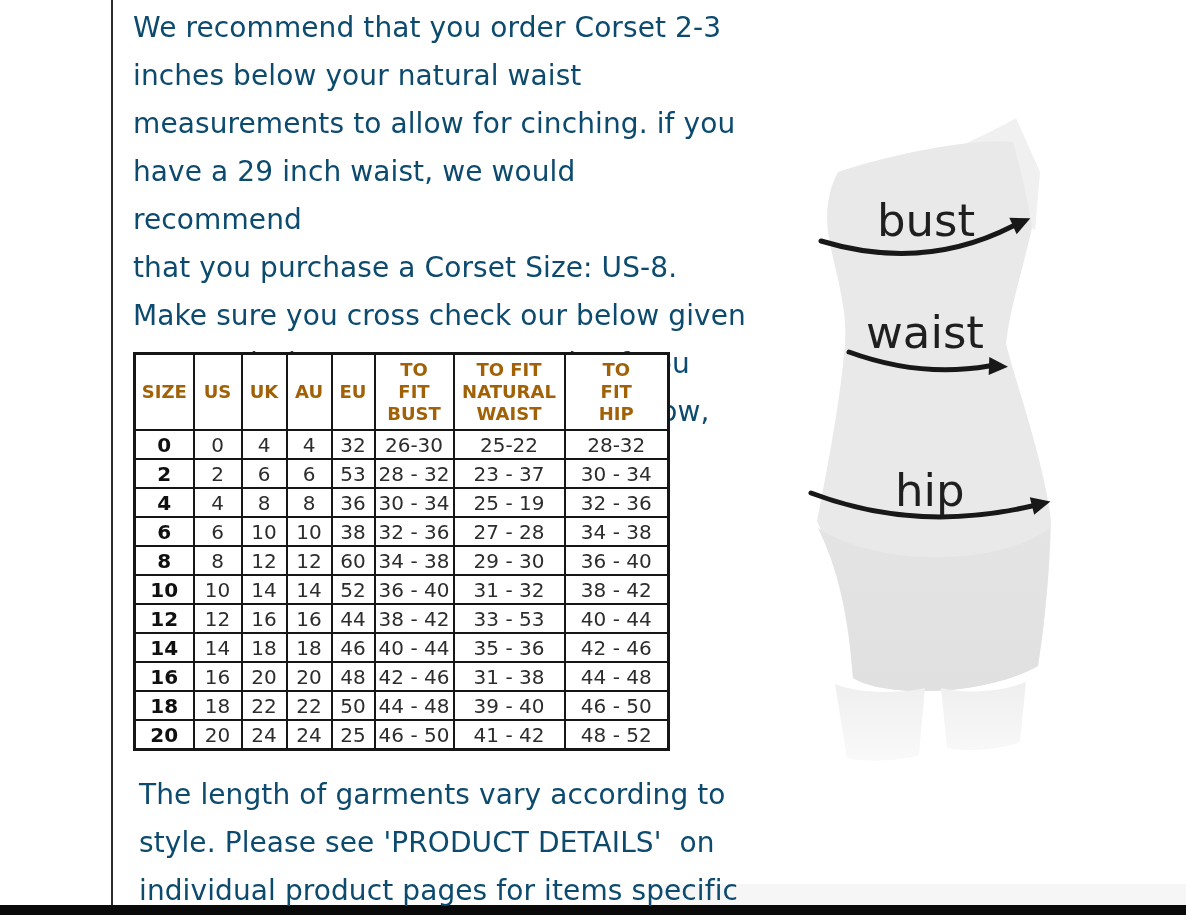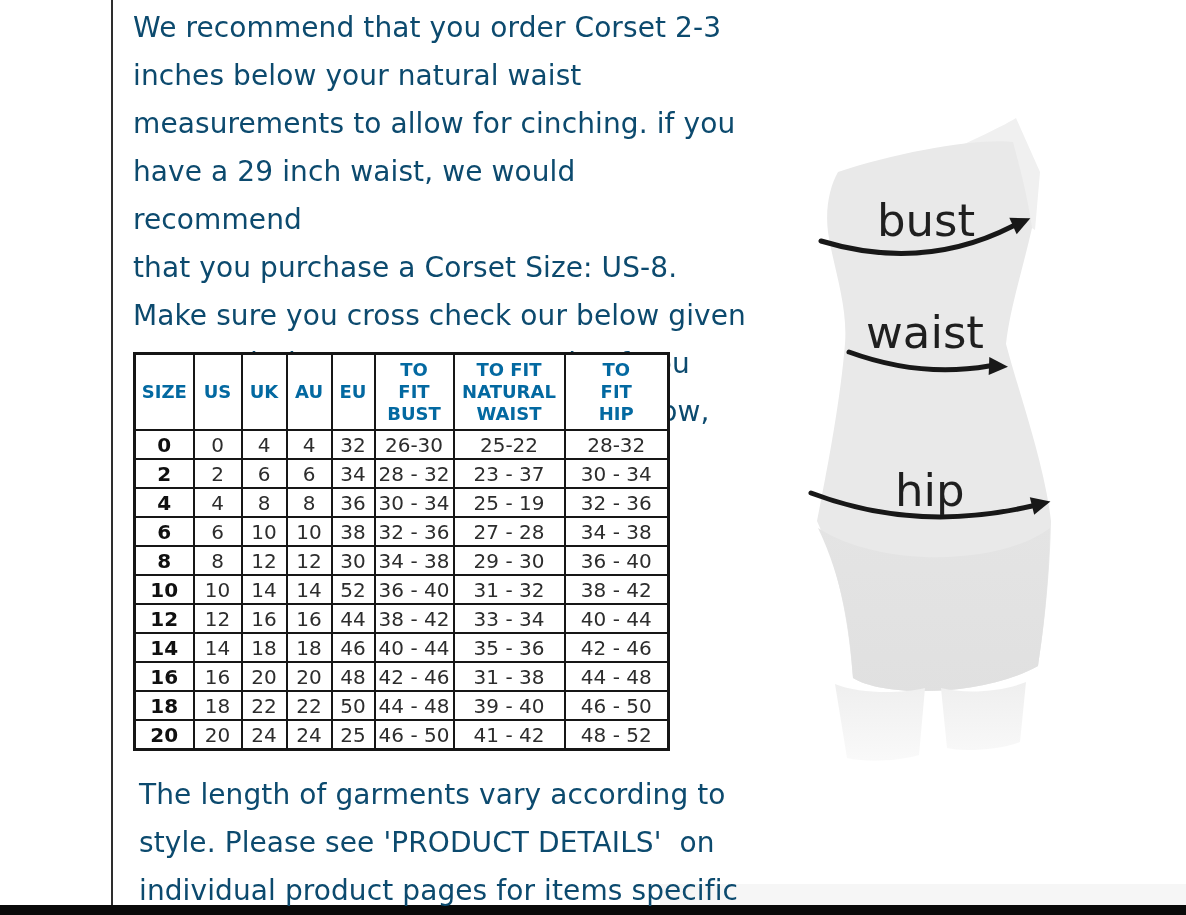--- a/index.html
+++ b/index.html
@@ -56,21 +56,21 @@
     vertical-align: middle;
     padding: 0 2px;
     overflow: hidden;
   }
   .size-table th {
     font-size: 18px;
     font-weight: bold;
     line-height: 22px;
     height: 74px;
     white-space: pre-line;
-    color: #0369a1;
+    color: #a16207;
   }
   .size-table td {
     font-size: 20px;
     height: 27px;
     color: #2d2d2d;
   }
   .size-table td.col-size {
     font-weight: bold;
     color: #101010;
   }
@@ -143,21 +143,21 @@
         <td>32</td>
         <td>26-30</td>
         <td>25-22</td>
         <td>28-32</td>
       </tr>
       <tr>
         <td class="col-size">2</td>
         <td>2</td>
         <td>6</td>
         <td>6</td>
-        <td>34</td>
+        <td>53</td>
         <td>28 - 32</td>
         <td>23 - 37</td>
         <td>30 - 34</td>
       </tr>
       <tr>
         <td class="col-size">4</td>
         <td>4</td>
         <td>8</td>
         <td>8</td>
         <td>36</td>
@@ -173,21 +173,21 @@
         <td>38</td>
         <td>32 - 36</td>
         <td>27 - 28</td>
         <td>34 - 38</td>
       </tr>
       <tr>
         <td class="col-size">8</td>
         <td>8</td>
         <td>12</td>
         <td>12</td>
-        <td>30</td>
+        <td>60</td>
         <td>34 - 38</td>
         <td>29 - 30</td>
         <td>36 - 40</td>
       </tr>
       <tr>
         <td class="col-size">10</td>
         <td>10</td>
         <td>14</td>
         <td>14</td>
         <td>52</td>
@@ -195,21 +195,21 @@
         <td>31 - 32</td>
         <td>38 - 42</td>
       </tr>
       <tr>
         <td class="col-size">12</td>
         <td>12</td>
         <td>16</td>
         <td>16</td>
         <td>44</td>
         <td>38 - 42</td>
-        <td>33 - 34</td>
+        <td>33 - 53</td>
         <td>40 - 44</td>
       </tr>
       <tr>
         <td class="col-size">14</td>
         <td>14</td>
         <td>18</td>
         <td>18</td>
         <td>46</td>
         <td>40 - 44</td>
         <td>35 - 36</td>

